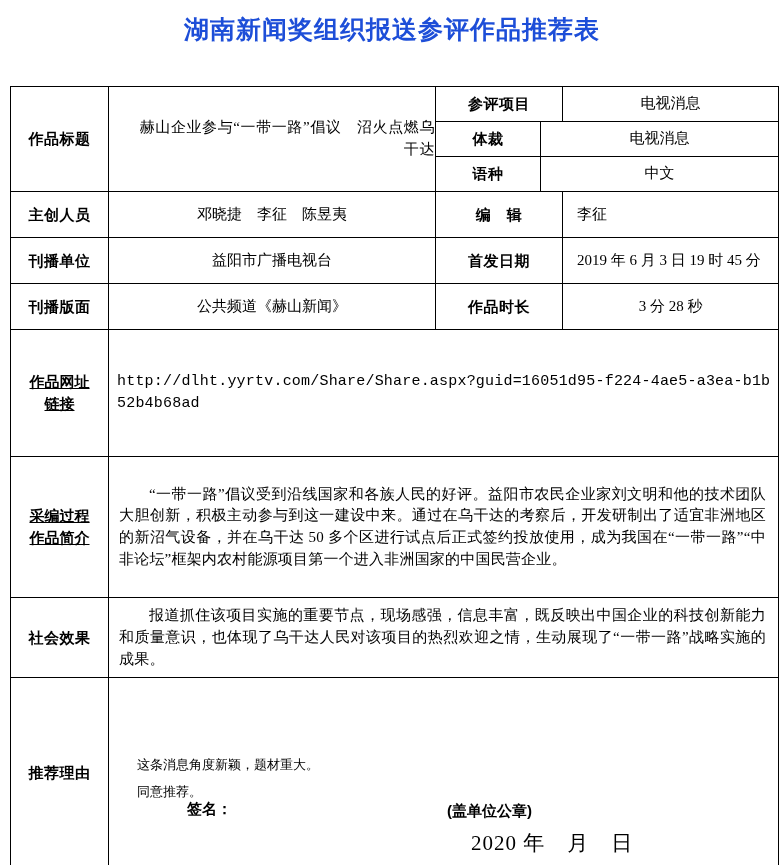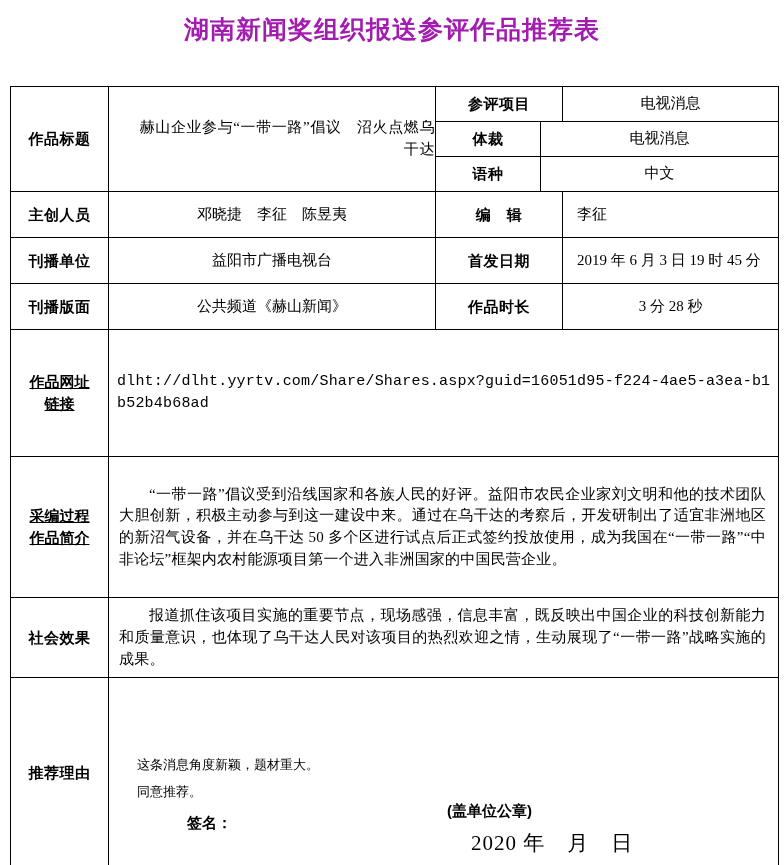--- a/index.html
+++ b/index.html
@@ -25,21 +25,21 @@
 
   .doc-title {
     text-align: center;
     font-family: "Liberation Sans", "DejaVu Sans", sans-serif;
     font-weight: bold;
     font-size: 25px;
     letter-spacing: 1px;
     margin: 0;
     padding-top: 12px;
     line-height: 34px;
-    color: #a21caf;
+    color: #1d4ed8;
   }
 
   .table-wrap {
     position: absolute;
     left: 10px;
     top: 86px;
     width: 768px;
   }
 
   table.form {
@@ -127,21 +127,21 @@
   .sign-row {
     position: absolute;
     left: 0;
     right: 0;
     bottom: 12px;
     height: 62px;
   }
   .sign-name {
     position: absolute;
     left: 78px;
-    top: 18px;
+    top: 4px;
     font-family: "Liberation Sans", "DejaVu Sans", sans-serif;
     font-weight: bold;
     font-size: 15px;
   }
   .sign-seal {
     position: absolute;
     left: 338px;
     top: 6px;
     font-family: "Liberation Sans", "DejaVu Sans", sans-serif;
     font-weight: bold;
@@ -217,21 +217,21 @@
           <td colspan="2" class="val val-center">公共频道《赫山新闻》</td>
           <td colspan="2" class="lbl">作品时长</td>
           <td class="val val-center">3 分 28 秒</td>
         </tr>
 
         <tr>
           <td class="lbl-2line h-url">
             <div>作品网址</div>
             <div>链接</div>
           </td>
-          <td colspan="5" class="url-val">dlht://dlht.yyrtv.com/Share/Shares.aspx?guid=16051d95-f224-4ae5-a3ea-b1b52b4b68ad</td>
+          <td colspan="5" class="url-val">http://dlht.yyrtv.com/Share/Share.aspx?guid=16051d95-f224-4ae5-a3ea-b1b52b4b68ad</td>
         </tr>
 
         <tr>
           <td class="lbl-2line h-sub">
             <div>采编过程</div>
             <div>作品简介</div>
           </td>
           <td colspan="5" class="para">
             <p>“一带一路”倡议受到沿线国家和各族人民的好评。益阳市农民企业家刘文明和他的技术团队大胆创新，积极主动参与到这一建设中来。通过在乌干达的考察后，开发研制出了适宜非洲地区的新沼气设备，并在乌干达 50 多个区进行试点后正式签约投放使用，成为我国在“一带一路”“中非论坛”框架内农村能源项目第一个进入非洲国家的中国民营企业。</p>
           </td>

